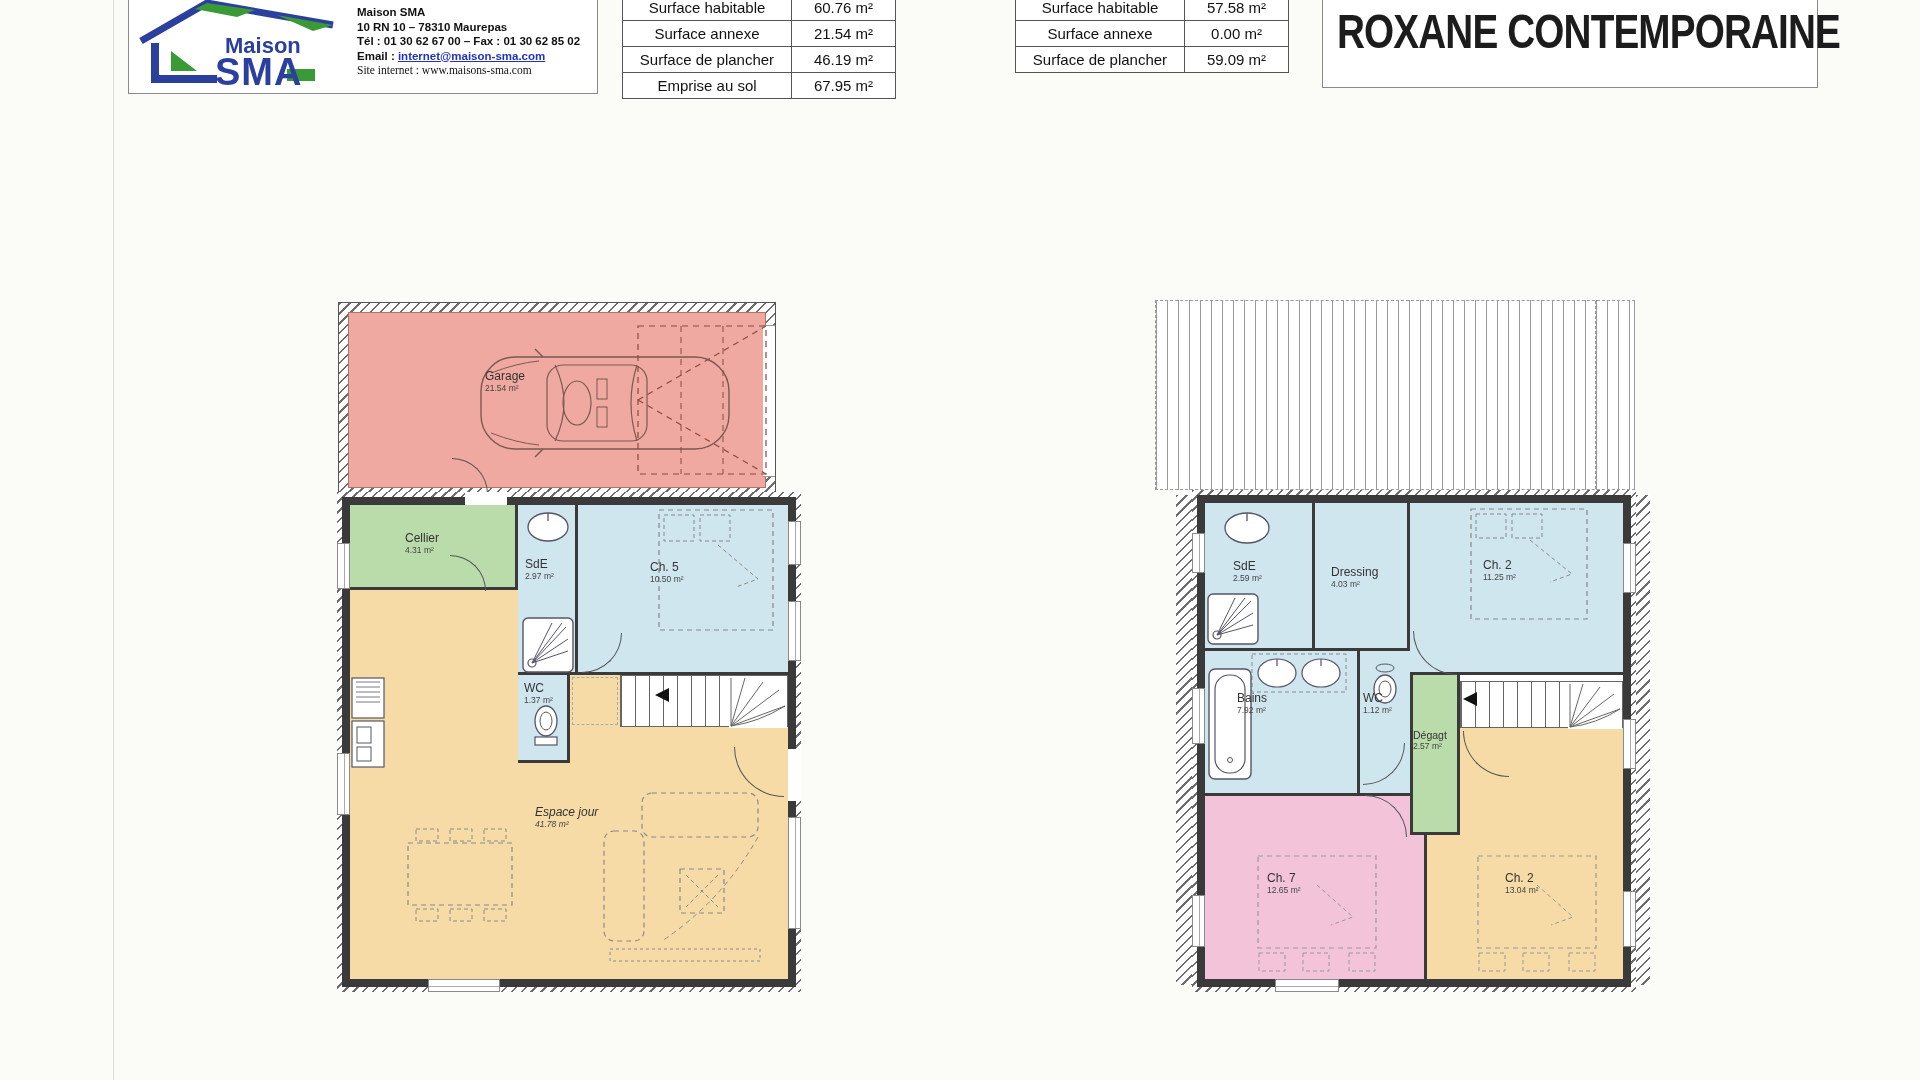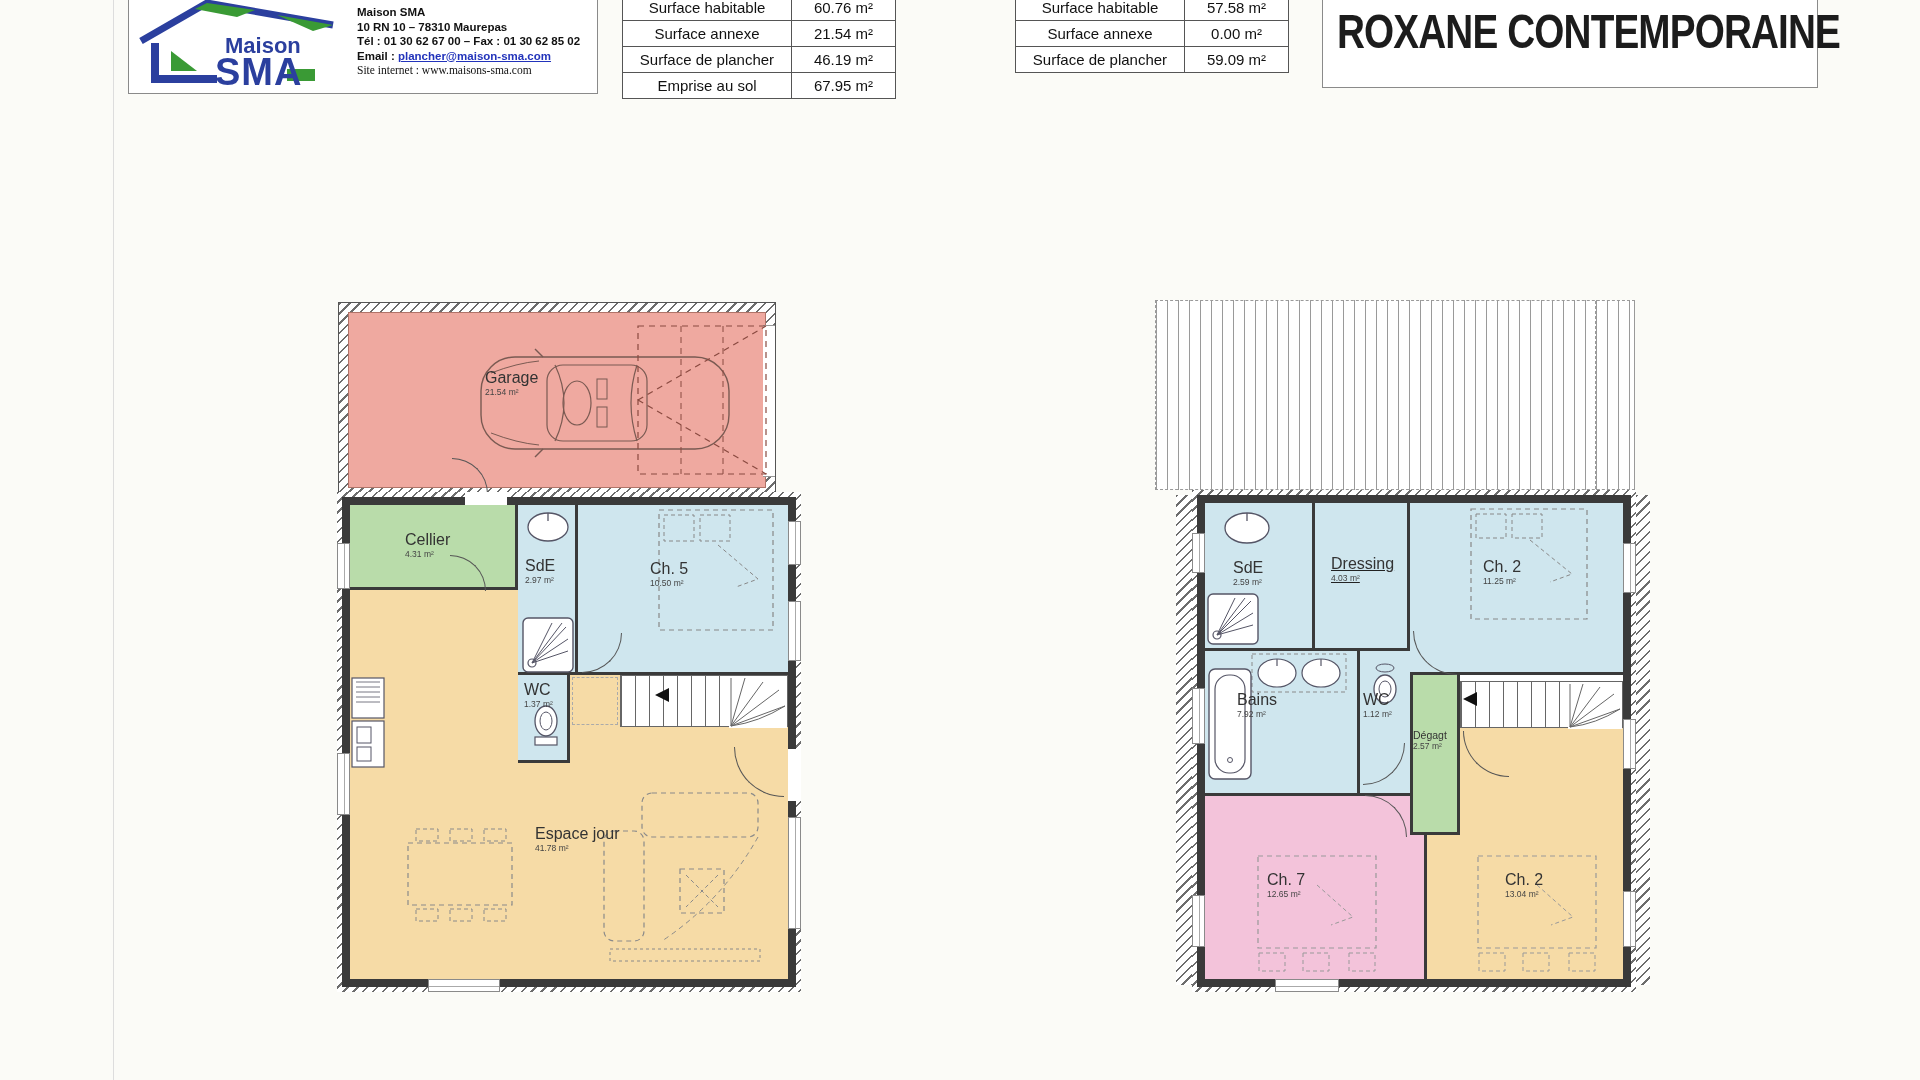--- a/index.html
+++ b/index.html
@@ -20,21 +20,21 @@
            font-size:15px;color:#111;}
   .scell-v{flex:1;display:flex;align-items:center;justify-content:center;font-size:15px;color:#111;}
   .title-txt{display:inline-block;font-size:44px;font-weight:800;color:#1c1c1c;
              transform:scaleX(0.88) scaleY(1.08);transform-origin:left top;letter-spacing:-1px;white-space:nowrap;}
 
   
   .hatch{background:repeating-linear-gradient(135deg,#6d6d6d 0 1.6px,#ffffff 1.6px 7px);}
   .house{position:absolute;inset:5px;border:8px solid var(--wall);background:#fff;}
   .room{position:absolute;box-sizing:border-box;}
   .rlabel{position:absolute;pointer-events:none;}
-  .rname{font-size:16px;color:#333;}
+  .rname{font-size:12px;color:#333;}
   .rarea{font-size:8.5px;color:#444;}
   .win{position:absolute;background:#fff;border:1px solid #8a8a8a;box-sizing:border-box;}
   .win.v::after{content:"";position:absolute;left:50%;top:0;bottom:0;width:1px;background:#aaa;}
   .win.h::after{content:"";position:absolute;top:50%;left:0;right:0;height:1px;background:#aaa;}
   .gap{position:absolute;background:#fff;}
   .arc{position:absolute;box-sizing:border-box;}
   .arc.br{border-right:1.3px solid #555;border-bottom:1.3px solid #555;border-bottom-right-radius:100%;}
   .arc.bl{border-left:1.3px solid #555;border-bottom:1.3px solid #555;border-bottom-left-radius:100%;}
   .arc.tr{border-right:1.3px solid #555;border-top:1.3px solid #555;border-top-right-radius:100%;}
   .stairs{position:absolute;background:#fff;border:1px solid #666;box-sizing:border-box;
@@ -62,21 +62,21 @@
       <polygon points="150,74 178,74 178,86 150,86" fill="#3a9a35"></polygon>
       <text x="88" y="58" font-size="22" font-weight="bold" fill="#2b3f9e" font-family="Liberation Sans, sans-serif">Maison</text>
       <text x="78" y="90" font-size="38" font-weight="bold" letter-spacing="1" fill="#2b3f9e" font-family="Liberation Sans, sans-serif">SMA</text>
     </svg>
     <div class="abs addr" style="left:228px;top:14px;width:235px;">
       <div>Maison SMA</div>
       <div>10 RN 10 – 78310 Maurepas</div>
       <div>Tél : 01 30 62 67 00 – Fax : 01 30 62 85 02</div>
       <div>
         <span>Email :</span>
-        <span class="mail">plancher@maison-sma.com</span>
+        <span class="mail">internet@maison-sma.com</span>
       </div>
       <div class="site">
         <span>Site internet :</span>
         <span>www.maisons-sma.com</span>
       </div>
     </div>
   </div>
 
   <div class="stable" style="left:622px;top:-6px;width:272px;">
     <div class="srow">
@@ -238,21 +238,21 @@
           <div class="rarea">2.97 m²</div>
         </div>
         <div class="rlabel" style="left:300px;top:55px;">
           <div class="rname">Ch. 5</div>
           <div class="rarea">10.50 m²</div>
         </div>
         <div class="rlabel" style="left:174px;top:176px;">
           <div class="rname">WC</div>
           <div class="rarea">1.37 m²</div>
         </div>
-        <div class="rlabel" style="left:185px;top:320px;">
+        <div class="rlabel" style="left:185px;top:300px;font-style:italic;">
           <div class="rname">Espace jour</div>
           <div class="rarea">41.78 m²</div>
         </div>
 
         <div class="arc tr" style="left:100px;top:50px;width:36px;height:36px;"></div>
         <div class="arc br" style="left:232px;top:128px;width:40px;height:40px;"></div>
         <div class="arc bl" style="left:384px;top:242px;width:50px;height:50px;"></div>
 
         <div class="gap" style="left:115px;top:-13px;width:42px;height:13px;"></div>
 
@@ -354,21 +354,21 @@
           <path d="M60 30 L96 62 L74 70" fill="none" stroke="#999" stroke-width="1" stroke-dasharray="4 3"></path>
           <rect x="2" y="98" width="26" height="18" fill="none" stroke="#999" stroke-width="1" stroke-dasharray="4 3"></rect>
           <rect x="46" y="98" width="26" height="18" fill="none" stroke="#999" stroke-width="1" stroke-dasharray="4 3"></rect>
           <rect x="92" y="98" width="26" height="18" fill="none" stroke="#999" stroke-width="1" stroke-dasharray="4 3"></rect>
         </svg>
 
         <div class="rlabel" style="left:28px;top:56px;">
           <div class="rname">SdE</div>
           <div class="rarea">2.59 m²</div>
         </div>
-        <div class="rlabel" style="left:126px;top:52px;text-decoration:underline;">
+        <div class="rlabel" style="left:126px;top:62px;">
           <div class="rname">Dressing</div>
           <div class="rarea">4.03 m²</div>
         </div>
         <div class="rlabel" style="left:278px;top:55px;">
           <div class="rname">Ch. 2</div>
           <div class="rarea">11.25 m²</div>
         </div>
         <div class="rlabel" style="left:32px;top:188px;">
           <div class="rname">Bains</div>
           <div class="rarea">7.92 m²</div>

